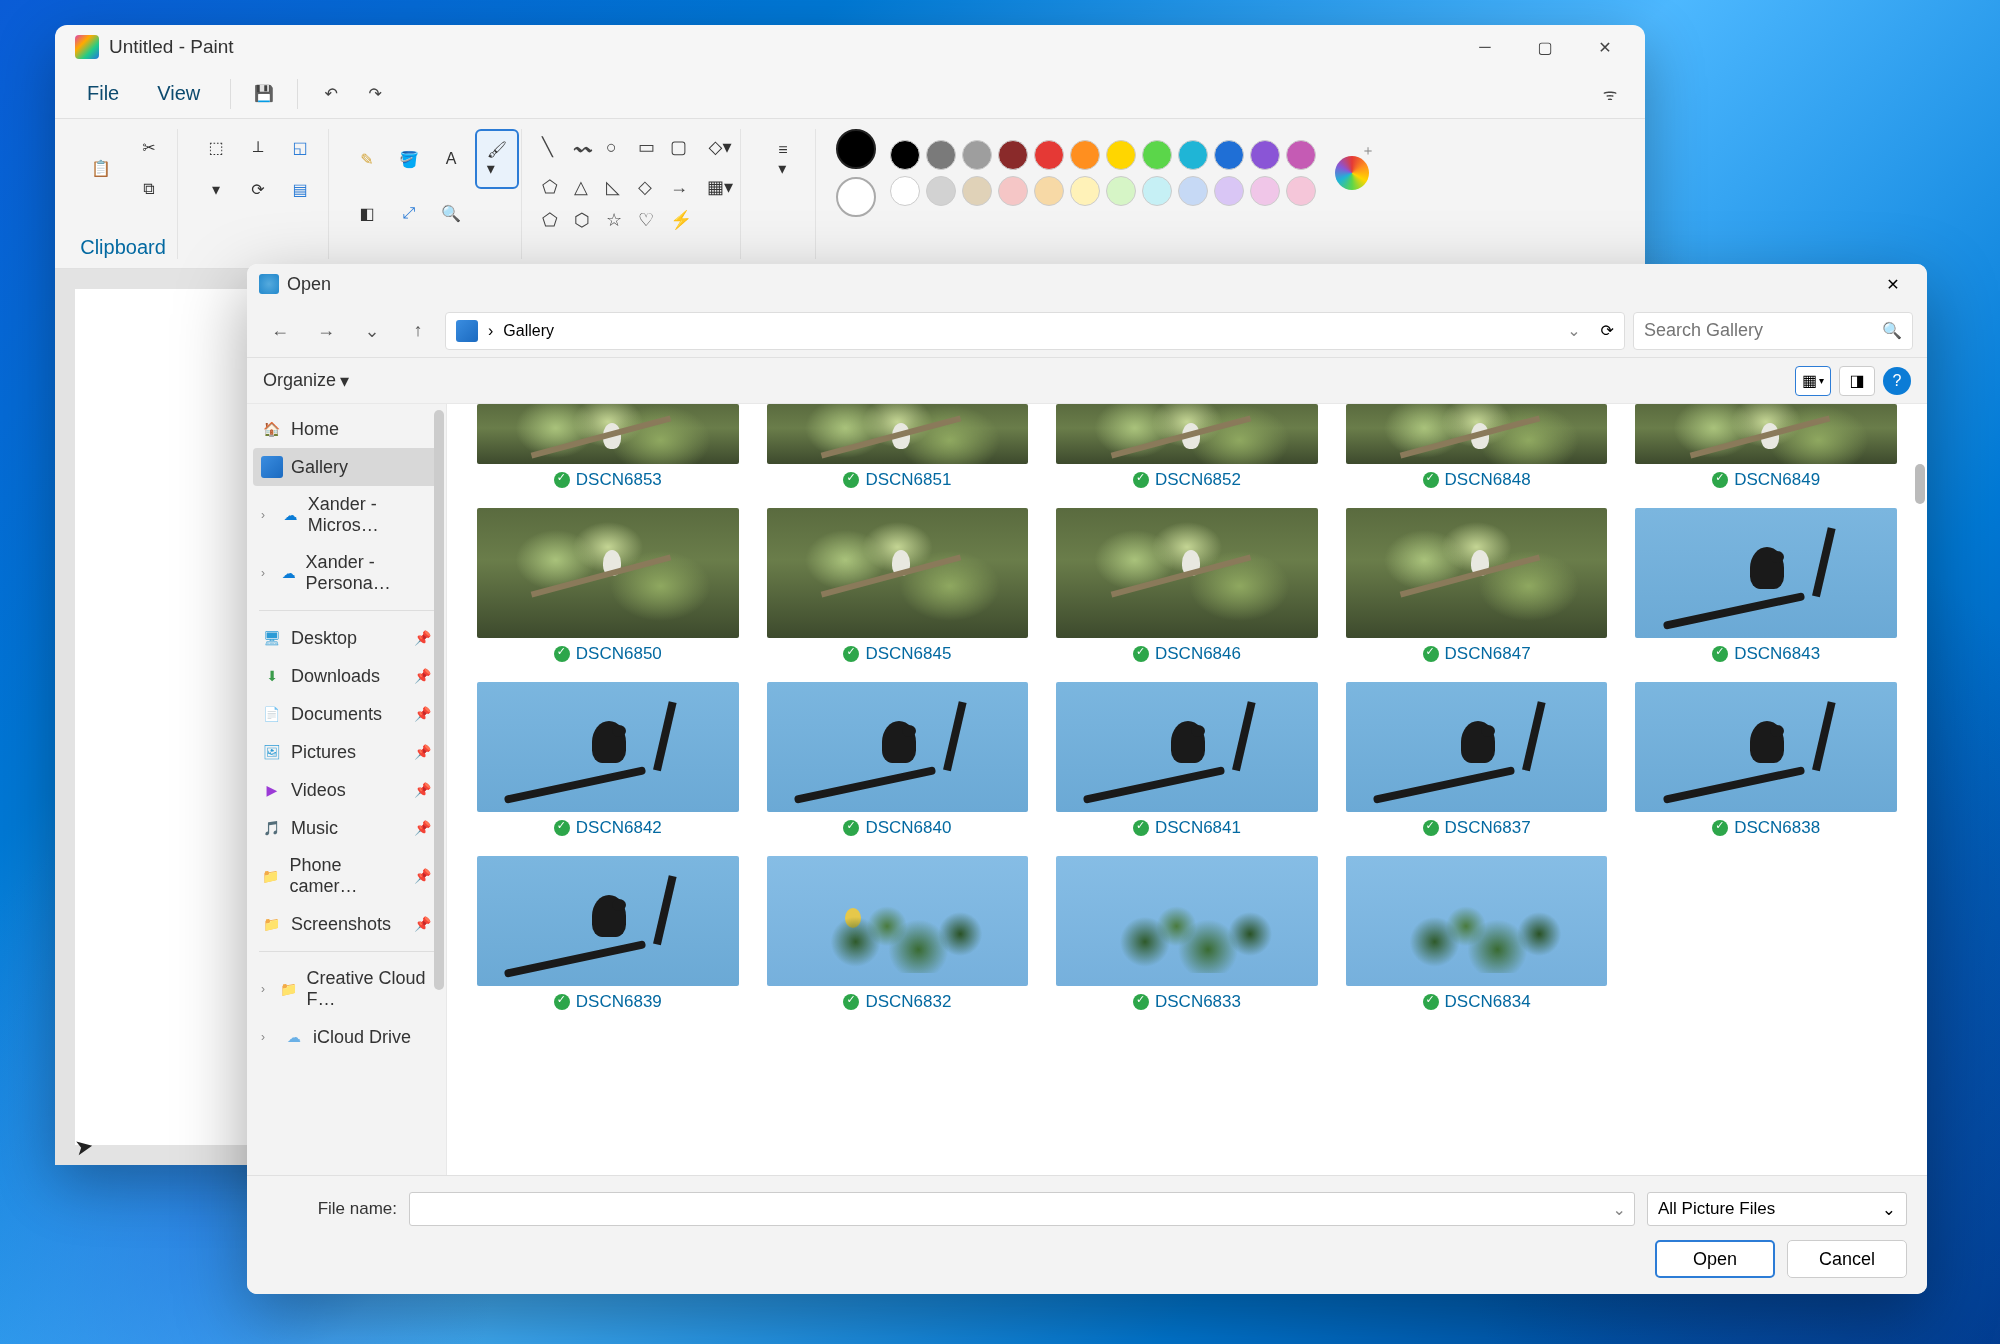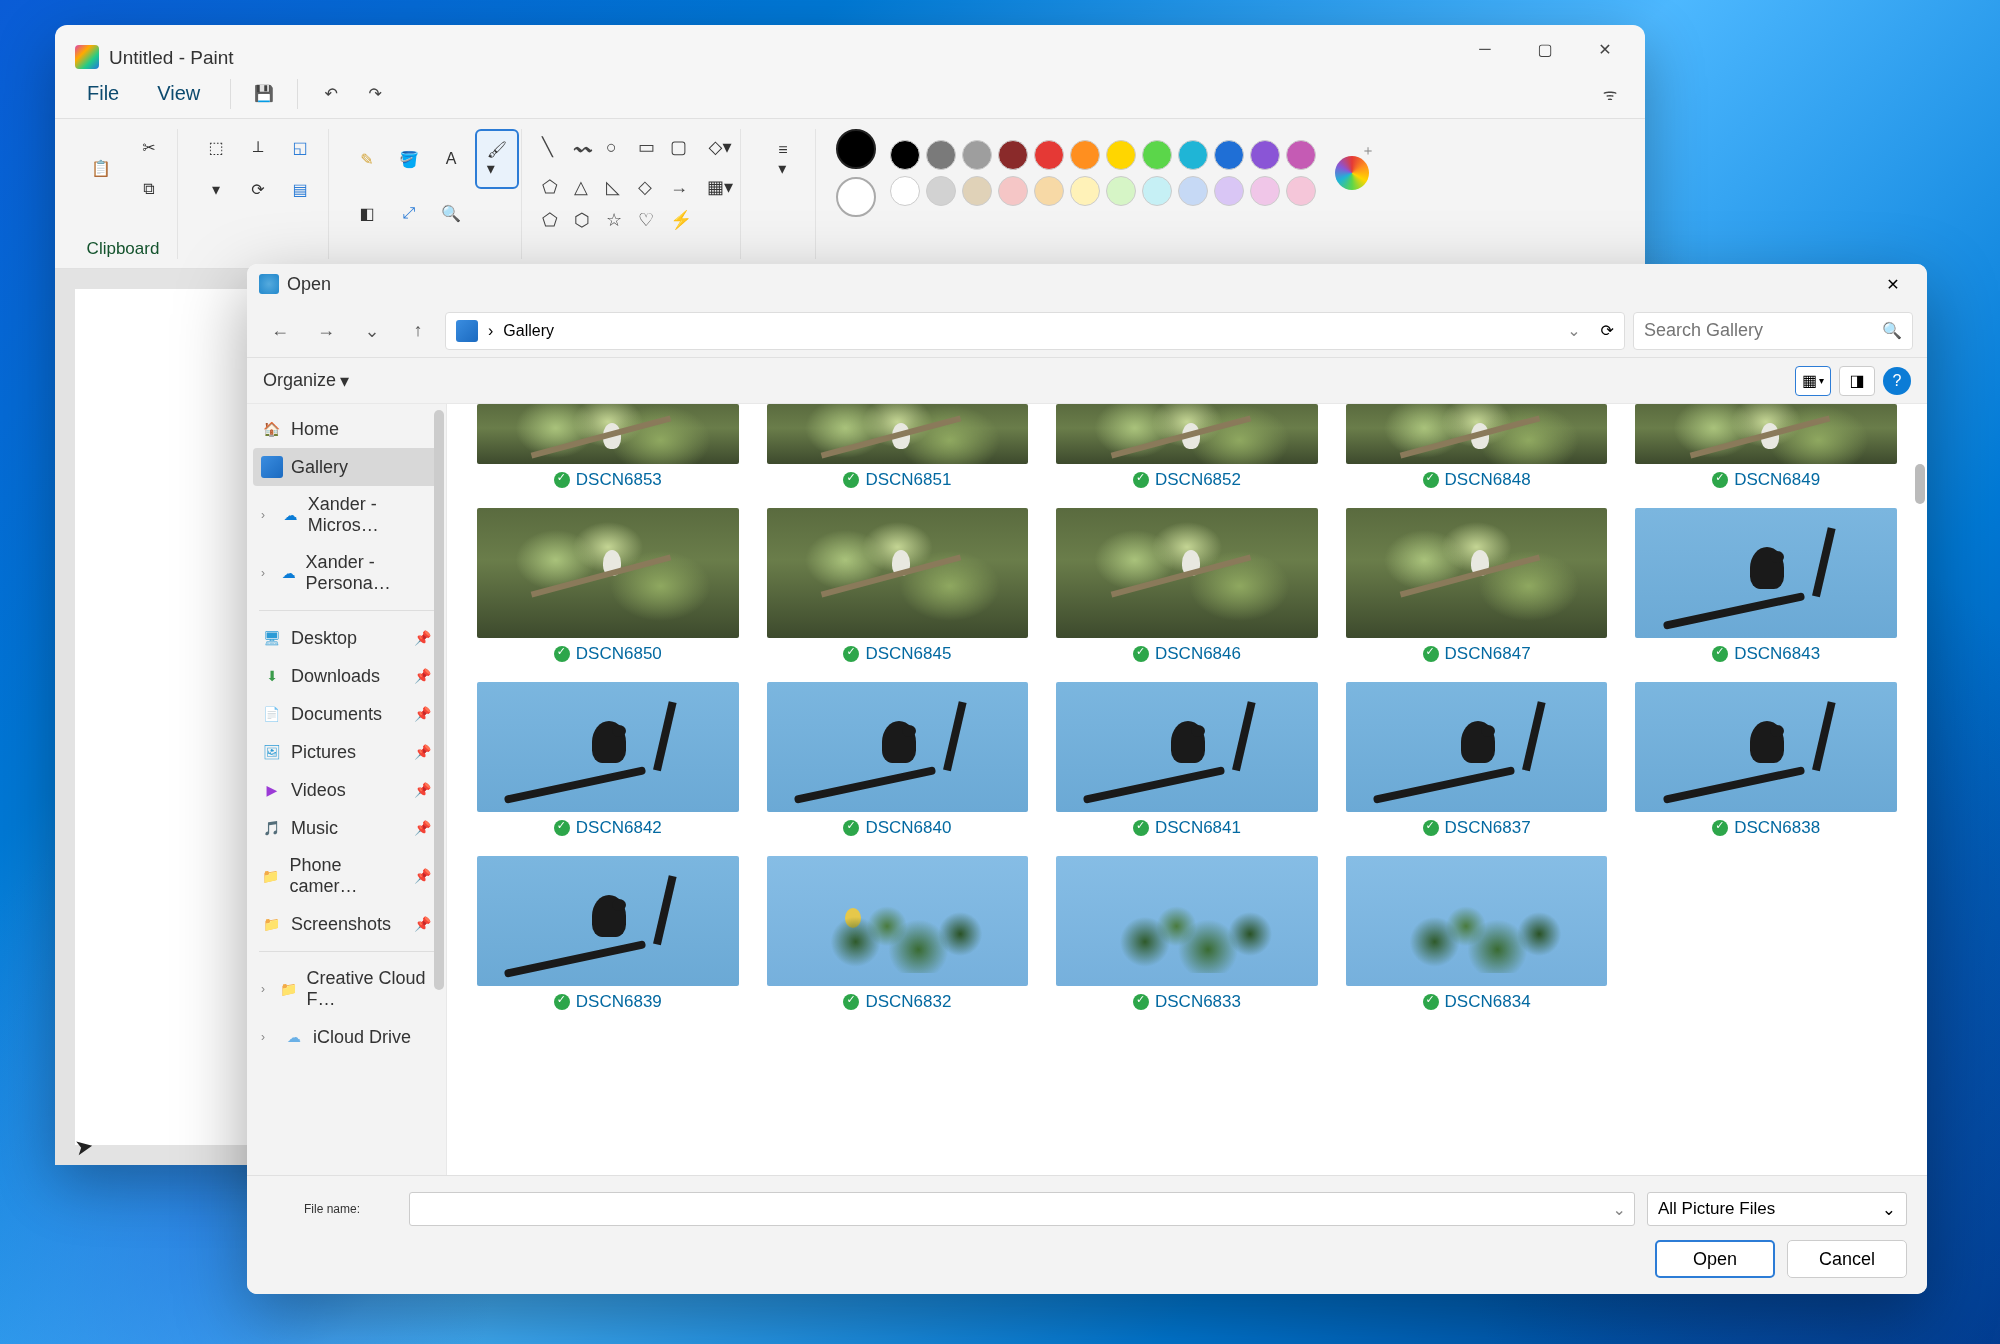--- a/index.html
+++ b/index.html
@@ -1,34 +1,34 @@
 <!DOCTYPE html>
 <html><head>
 <meta charset="utf-8">
 <style>
 * { box-sizing: border-box; margin: 0; padding: 0; font-family: "Segoe UI", sans-serif; }
 body { width: 2000px; height: 1344px; position: relative; overflow: hidden; background: linear-gradient(135deg, #0a5cd6 0%, #0078d4 25%, #4db8ff 50%, #0078d4 75%, #003a8c 100%); }
 .wallpaper-swirl { position: absolute; inset: 0; background: radial-gradient(ellipse 800px 600px at 70% 40%, rgba(96,180,255,0.6), transparent 60%), radial-gradient(ellipse 600px 900px at 90% 80%, rgba(10,70,160,0.8), transparent 60%), radial-gradient(ellipse 500px 700px at 10% 90%, rgba(40,120,220,0.7), transparent 60%); }
 
 
 .paint-window { position: absolute; left: 55px; top: 25px; width: 1590px; height: 1140px; background: #f6f6f6; border-radius: 12px; box-shadow: 0 20px 60px rgba(0,0,0,0.3); display: flex; flex-direction: column; }
-.titlebar { height: 44px; display: flex; align-items: flex-end; padding: 0 10px; }
+.titlebar { height: 44px; display: flex; align-items: center; padding: 0 10px; }
 .titlebar .app-icon { width: 24px; height: 24px; margin: 0 10px; background: linear-gradient(135deg,#d4a,#fa0,#2c8,#27d); border-radius: 4px; }
 .titlebar .title { font-size: 19px; color: #333; }
 .titlebar .spacer { flex: 1; }
 .win-btn { width: 60px; height: 40px; display: flex; align-items: center; justify-content: center; color: #444; font-size: 16px; }
 .menubar { height: 50px; display: flex; align-items: center; gap: 10px; padding: 0 18px; border-bottom: 1px solid #e0e0e0; }
 .menu-item { padding: 6px 14px; font-size: 20px; color: #0c4a6e; border-radius: 4px; }
 .menu-sep { width: 1px; height: 30px; background: #ddd; margin: 0 6px; }
 .micon { width: 34px; height: 34px; display: flex; align-items: center; justify-content: center; color: #444; }
 .ribbon { height: 150px; display: flex; align-items: flex-start; padding: 10px 14px; gap: 10px; border-bottom: 1px solid #e0e0e0; background: #f4f4f4; }
 .rgroup { display: flex; flex-direction: column; align-items: center; gap: 4px; padding: 0 10px; border-right: 1px solid #e3e3e3; height: 130px; }
 .rgroup:last-child { border-right: none; }
 .rgroup .tools { display: flex; gap: 8px; flex-wrap: wrap; align-items: center; }
-.rgroup .lbl { font-size: 17px; color: #14532d; margin-top: auto; }
+.rgroup .lbl { font-size: 20px; color: #0369a1; margin-top: auto; }
 .tbtn { width: 36px; height: 36px; display: flex; align-items: center; justify-content: center; border-radius: 4px; color: #333; }
 .tbtn.big { width: 44px; height: 60px; border: 1px solid transparent; }
 .tbtn.selected { border: 2px solid #2c7cd6; border-radius: 6px; background: #e9f2fb; }
 .swatch { width: 30px; height: 30px; border-radius: 50%; border: 1px solid #ccc; }
 .big-swatch { width: 40px; height: 40px; border-radius: 50%; border: 2px solid #222; }
 .canvas-area { flex: 1; background: #e3e3e3; padding: 20px; position: relative; }
 .canvas { width: 100%; height: 100%; background: #fff; }
 
 
 .file-dialog { position: absolute; left: 247px; top: 264px; width: 1680px; height: 1030px; background: #f8f8f8; border-radius: 10px; box-shadow: 0 25px 70px rgba(0,0,0,0.35); display: flex; flex-direction: column; overflow: hidden; }
@@ -76,21 +76,21 @@
 .scene-sky .branch::after { content: ""; position: absolute; right: -30px; top: -60px; width: 8px; height: 70px; background: #1a1a1a; transform: rotate(25deg); }
 .scene-sky .crow { position: absolute; left: 44%; top: 30%; width: 34px; height: 42px; background: #1a1a1a; border-radius: 50% 50% 30% 30%; }
 .scene-sky .crow::before { content: ""; position: absolute; left: 20px; top: 4px; width: 14px; height: 12px; background: #1a1a1a; border-radius: 50%; }
 
 .scene-foliage { background: linear-gradient(180deg, #86bde5 0%, #76b0dc 100%); }
 .scene-foliage::after { content: ""; position: absolute; inset: 30% 10% 10% 10%; background: radial-gradient(circle 25px at 30% 60%, #2f5a2a, transparent), radial-gradient(circle 30px at 60% 70%, #3a6b32, transparent), radial-gradient(circle 22px at 80% 50%, #2a5225, transparent), radial-gradient(circle 20px at 45% 40%, #4a7b3e, transparent); }
 .scene-foliage .ybird { position: absolute; left: 30%; top: 40%; width: 16px; height: 20px; background: #e6c84a; border-radius: 50%; }
 .grid-scroll { position: absolute; right: 2px; top: 60px; width: 10px; height: 40px; background: #bbb; border-radius: 5px; }
 .fd-footer { background: #f3f3f3; padding: 16px 20px; border-top: 1px solid #e0e0e0; }
 .fd-footer .row { display: flex; align-items: center; gap: 12px; }
-.fd-footer .lbl { font-size: 12px; color: #333; width: 130px; text-align: center; }
+.fd-footer .lbl { font-size: 17px; color: #333; width: 130px; text-align: right; }
 .fd-footer .fname { flex: 1; height: 34px; background: #fff; border: 1px solid #ccc; border-radius: 3px; display: flex; align-items: center; padding: 0 8px; }
 .fd-footer .fname .dd { margin-left: auto; color: #888; }
 .filter { width: 260px; height: 34px; background: #fff; border: 1px solid #ccc; border-radius: 3px; display: flex; align-items: center; padding: 0 10px; font-size: 17px; }
 .fd-footer .btns { display: flex; gap: 12px; justify-content: flex-end; margin-top: 14px; }
 .dlg-btn { width: 120px; height: 38px; background: #fff; border: 1px solid #ccc; border-radius: 5px; display: flex; align-items: center; justify-content: center; font-size: 18px; }
 .dlg-btn.primary { border: 2px solid #2c7cd6; }
 .cursor { position: absolute; left: 75px; top: 1134px; font-size: 22px; color: #222; transform: rotate(-10deg); }
 </style>
 </head>
 <body>

